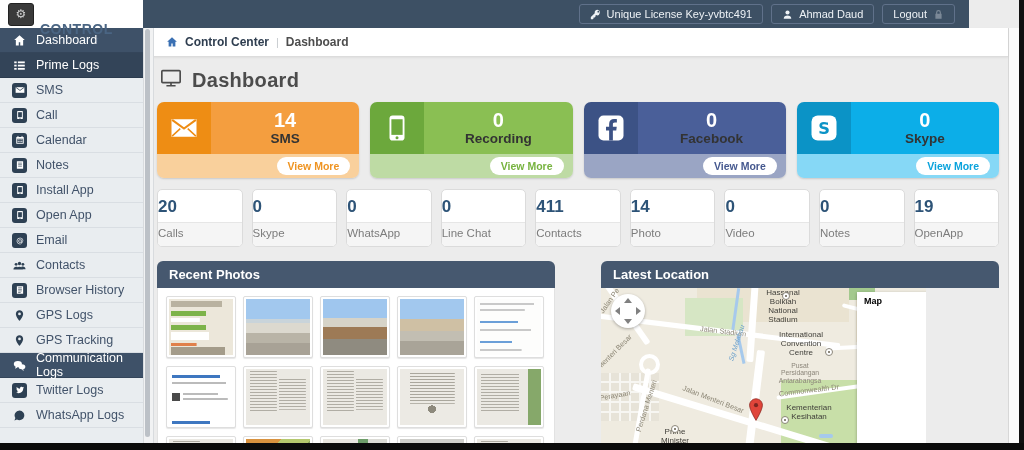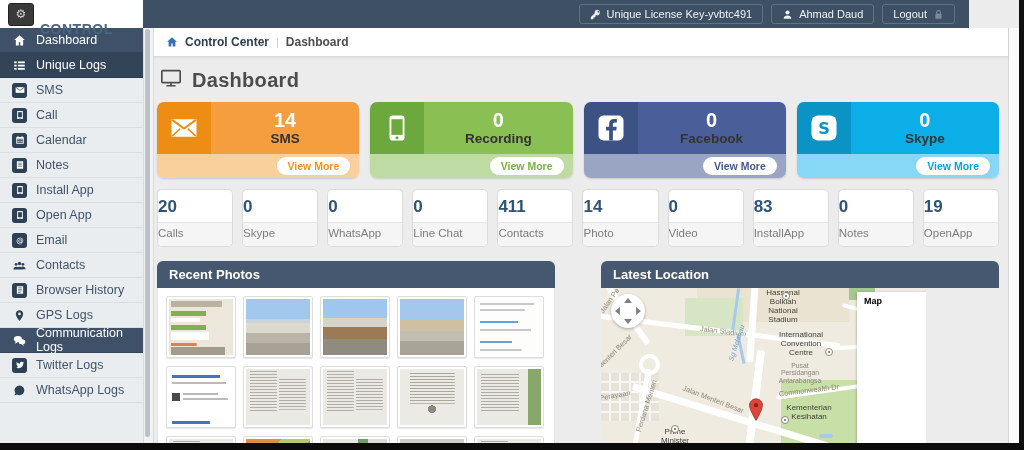--- a/index.html
+++ b/index.html
@@ -183,21 +183,21 @@
           <span class="sb-ico">
             <svg viewBox="0 0 16 16" fill="currentColor">
               <rect x="1.5" y="3" width="3" height="2.2"></rect>
               <rect x="1.5" y="7" width="3" height="2.2"></rect>
               <rect x="1.5" y="11" width="3" height="2.2"></rect>
               <rect x="6" y="3" width="8.5" height="2.2"></rect>
               <rect x="6" y="7" width="8.5" height="2.2"></rect>
               <rect x="6" y="11" width="8.5" height="2.2"></rect>
             </svg>
           </span>
-          <span class="sb-label">Unique Logs</span>
+          <span class="sb-label">Prime Logs</span>
         </div>
         <div class="sb-item">
           <span class="sb-ico badge">
             <svg viewBox="0 0 16 16">
               <path fill="currentColor" d="M1 3.5h14v9H1z"></path>
               <path d="M1 3.5l7 5.2 7-5.2" fill="none" stroke="#2e4154" stroke-width="1.3"></path>
             </svg>
           </span>
           <span class="sb-label">SMS</span>
         </div>
@@ -287,20 +287,28 @@
           </span>
           <span class="sb-label">Browser History</span>
         </div>
         <div class="sb-item">
           <span class="sb-ico">
             <svg viewBox="0 0 16 16">
               <path fill="currentColor" d="M8 1.5C5.5 1.5 3.5 3.5 3.5 6c0 3.5 4.5 8.5 4.5 8.5S12.5 9.5 12.5 6c0-2.5-2-4.5-4.5-4.5zm0 6.2a1.7 1.7 0 1 1 0-3.4 1.7 1.7 0 0 1 0 3.4z"></path>
             </svg>
           </span>
           <span class="sb-label">GPS Logs</span>
+        </div>
+        <div class="sb-item">
+          <span class="sb-ico">
+            <svg viewBox="0 0 16 16">
+              <path fill="currentColor" d="M8 1.5C5.5 1.5 3.5 3.5 3.5 6c0 3.5 4.5 8.5 4.5 8.5S12.5 9.5 12.5 6c0-2.5-2-4.5-4.5-4.5zm0 6.2a1.7 1.7 0 1 1 0-3.4 1.7 1.7 0 0 1 0 3.4z"></path>
+            </svg>
+          </span>
+          <span class="sb-label">GPS Tracking</span>
         </div>
         <div class="sb-item dark">
           <span class="sb-ico">
             <svg viewBox="0 0 16 16" fill="currentColor">
               <ellipse cx="6" cy="6.2" rx="5" ry="3.8"></ellipse>
               <path d="M3.5 9.2L2.4 12l3.2-1.6z"></path>
               <ellipse cx="11" cy="9.6" rx="4.2" ry="3.1"></ellipse>
               <path d="M12.4 12.2l1.2 2.2-3.2-1.3z"></path>
             </svg>
           </span>
@@ -470,24 +478,20 @@
           <div class="cnt-val">411</div>
           <div class="cnt-lab">Contacts</div>
         </div>
         <div class="counter">
           <div class="cnt-val">14</div>
           <div class="cnt-lab">Photo</div>
         </div>
         <div class="counter">
           <div class="cnt-val">0</div>
           <div class="cnt-lab">Video</div>
-        </div>
-        <div class="counter">
-          <div class="cnt-val">83</div>
-          <div class="cnt-lab">InstallApp</div>
         </div>
         <div class="counter">
           <div class="cnt-val">0</div>
           <div class="cnt-lab">Notes</div>
         </div>
         <div class="counter">
           <div class="cnt-val">19</div>
           <div class="cnt-lab">OpenApp</div>
         </div>
       </div>

